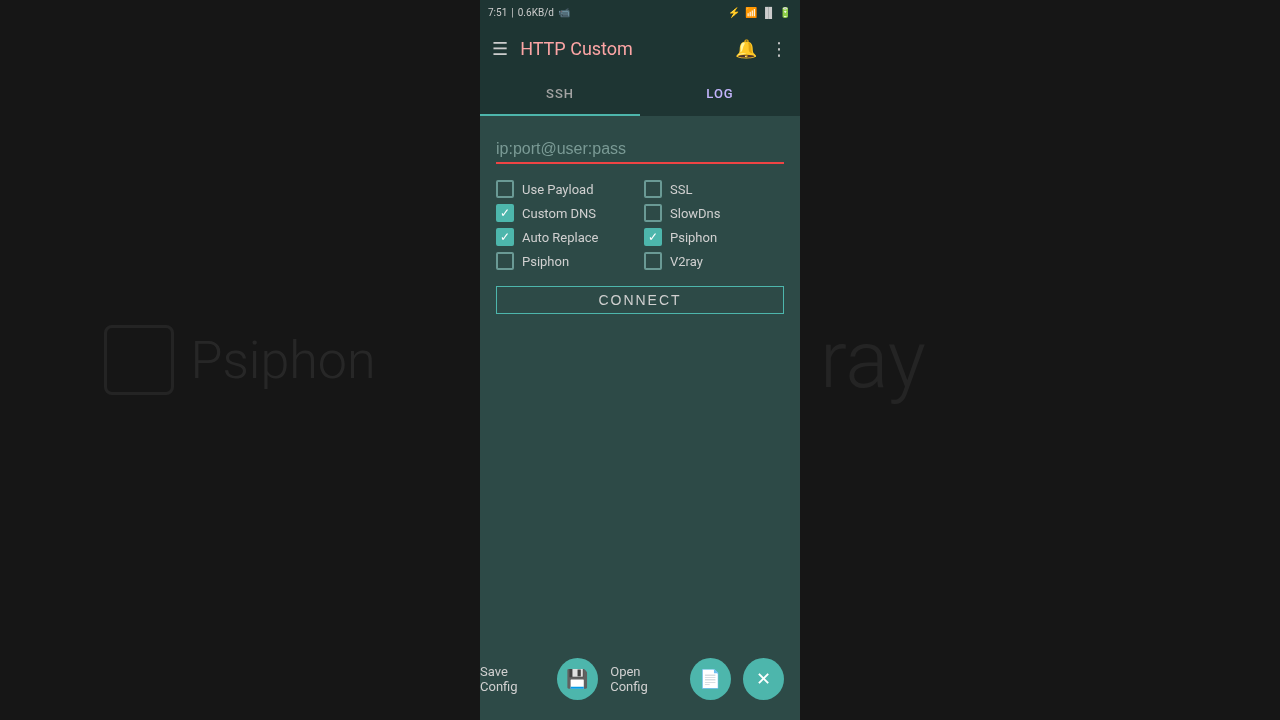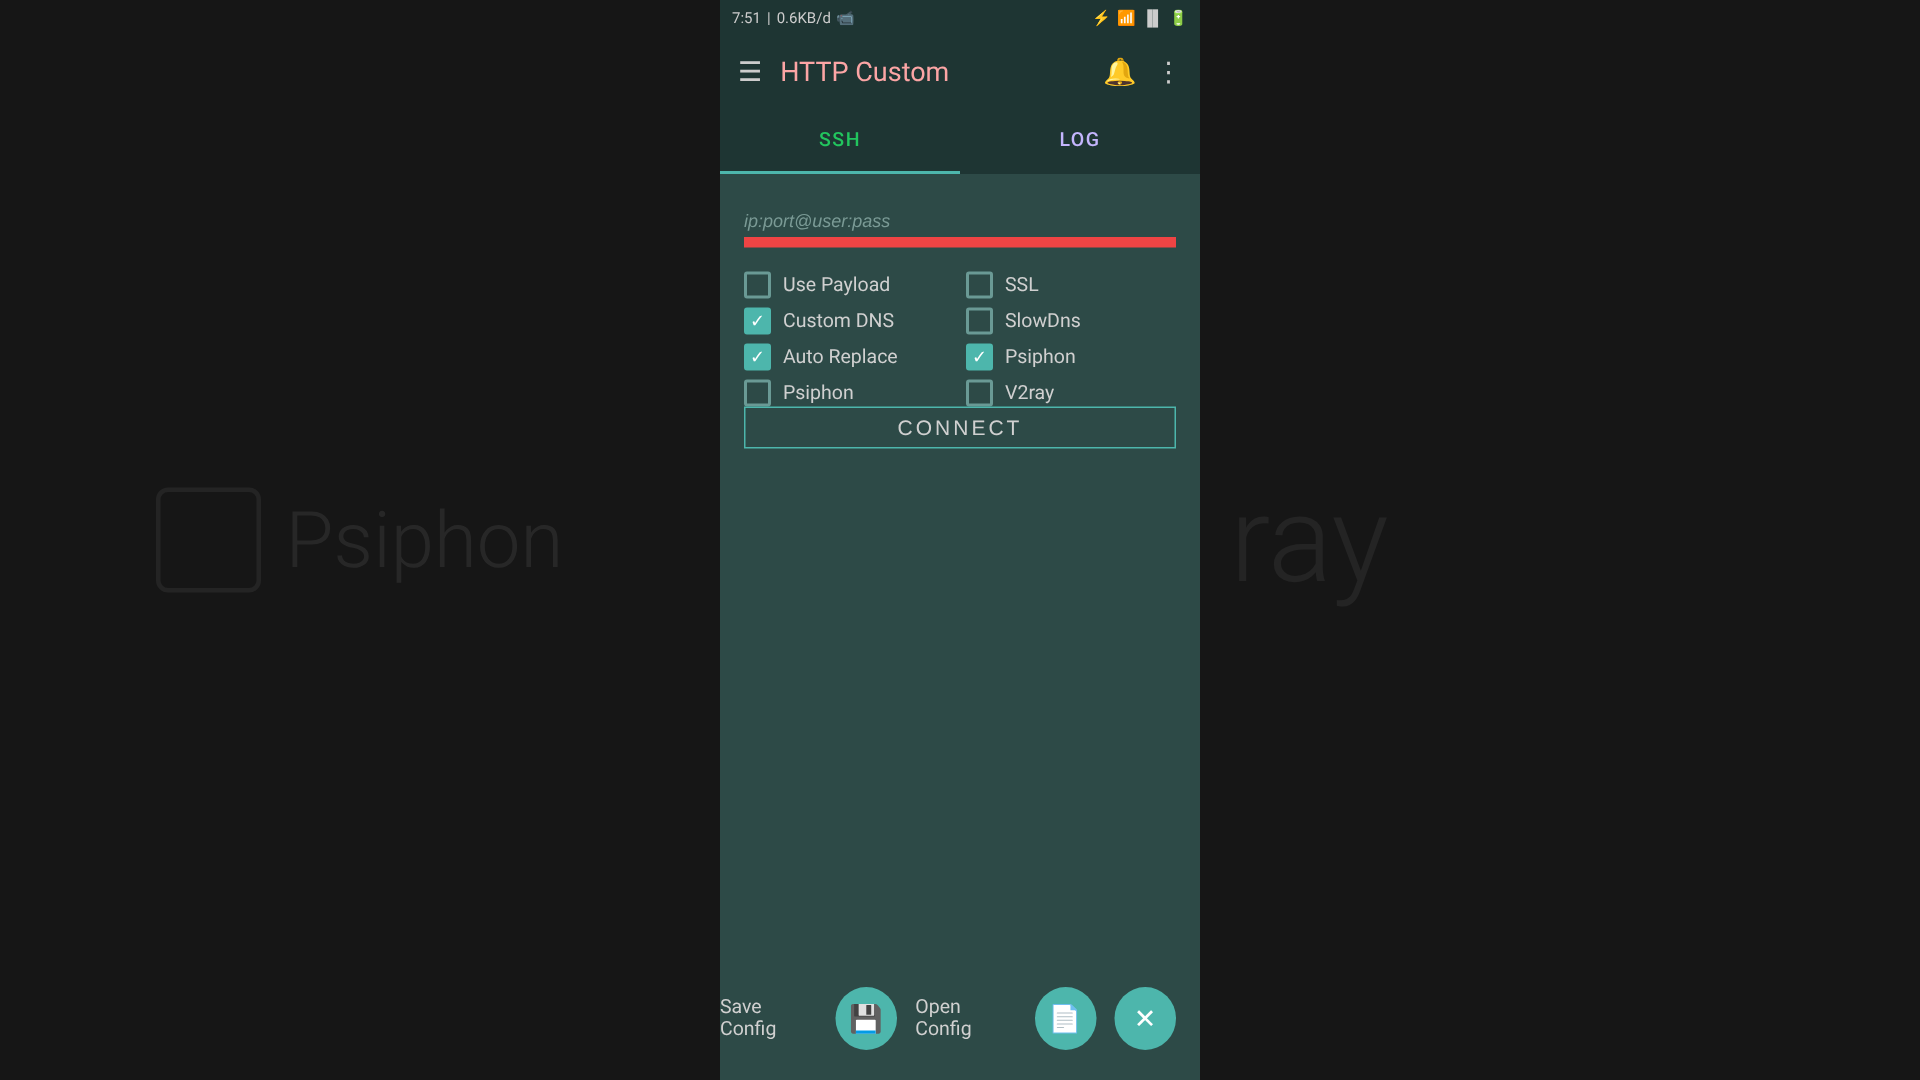--- a/index.html
+++ b/index.html
@@ -162,21 +162,21 @@
       justify-content: center;
       font-size: 13px;
       font-weight: 500;
       color: #c4b5fd;
       cursor: pointer;
       letter-spacing: 1px;
       border-bottom: 2px solid transparent;
     }
 
     .tab.active {
-      color: #22c55e;
+      color: #a3a3a3;
       border-bottom: 2px solid #4db6ac;
     }
 
     
     .main-content {
       flex: 1;
       padding: 20px 16px;
       display: flex;
       flex-direction: column;
       gap: 0;
@@ -186,37 +186,37 @@
 
     
     .ssh-input-container {
       margin-bottom: 16px;
     }
 
     .ssh-input {
       width: 100%;
       background: transparent;
       border: none;
-      border-bottom: 7px solid #ef4444;
+      border-bottom: 2px solid #ef4444;
       color: #aaa;
-      font-size: 12px;
+      font-size: 16px;
       padding: 4px 0;
       outline: none;
-      font-style: italic;
     }
 
     .ssh-input::placeholder {
       color: #7a9a95;
     }
 
     
     .checkboxes-grid {
       display: grid;
       grid-template-columns: 1fr 1fr;
       gap: 6px 8px;
+      margin-bottom: 16px;
     }
 
     .checkbox-item {
       display: flex;
       align-items: center;
       gap: 8px;
       cursor: pointer;
     }
 
     .checkbox-box {

